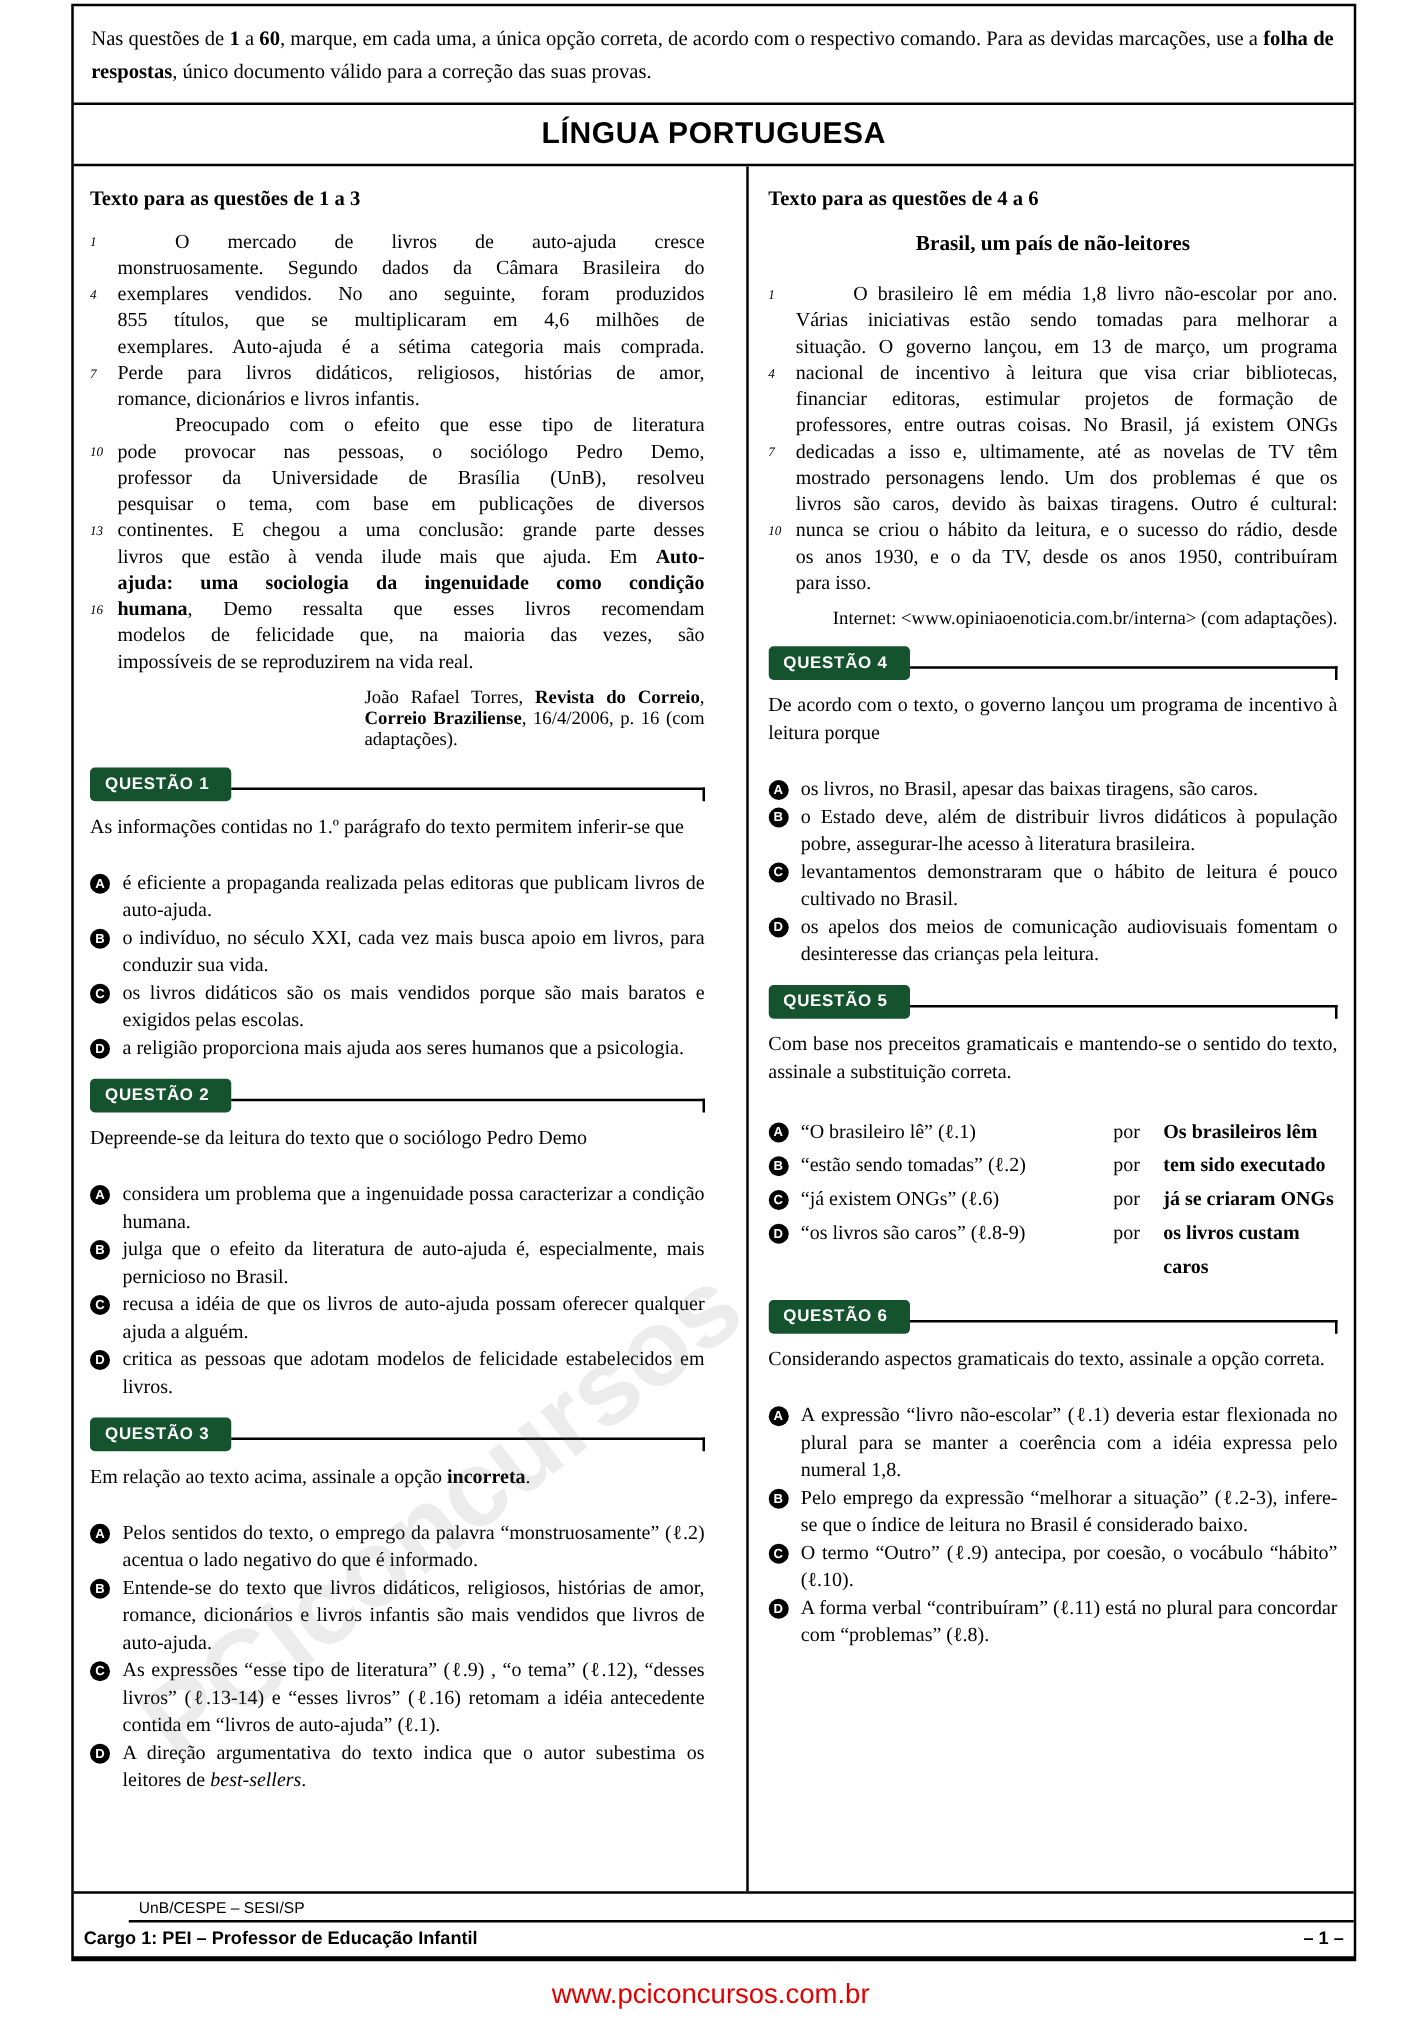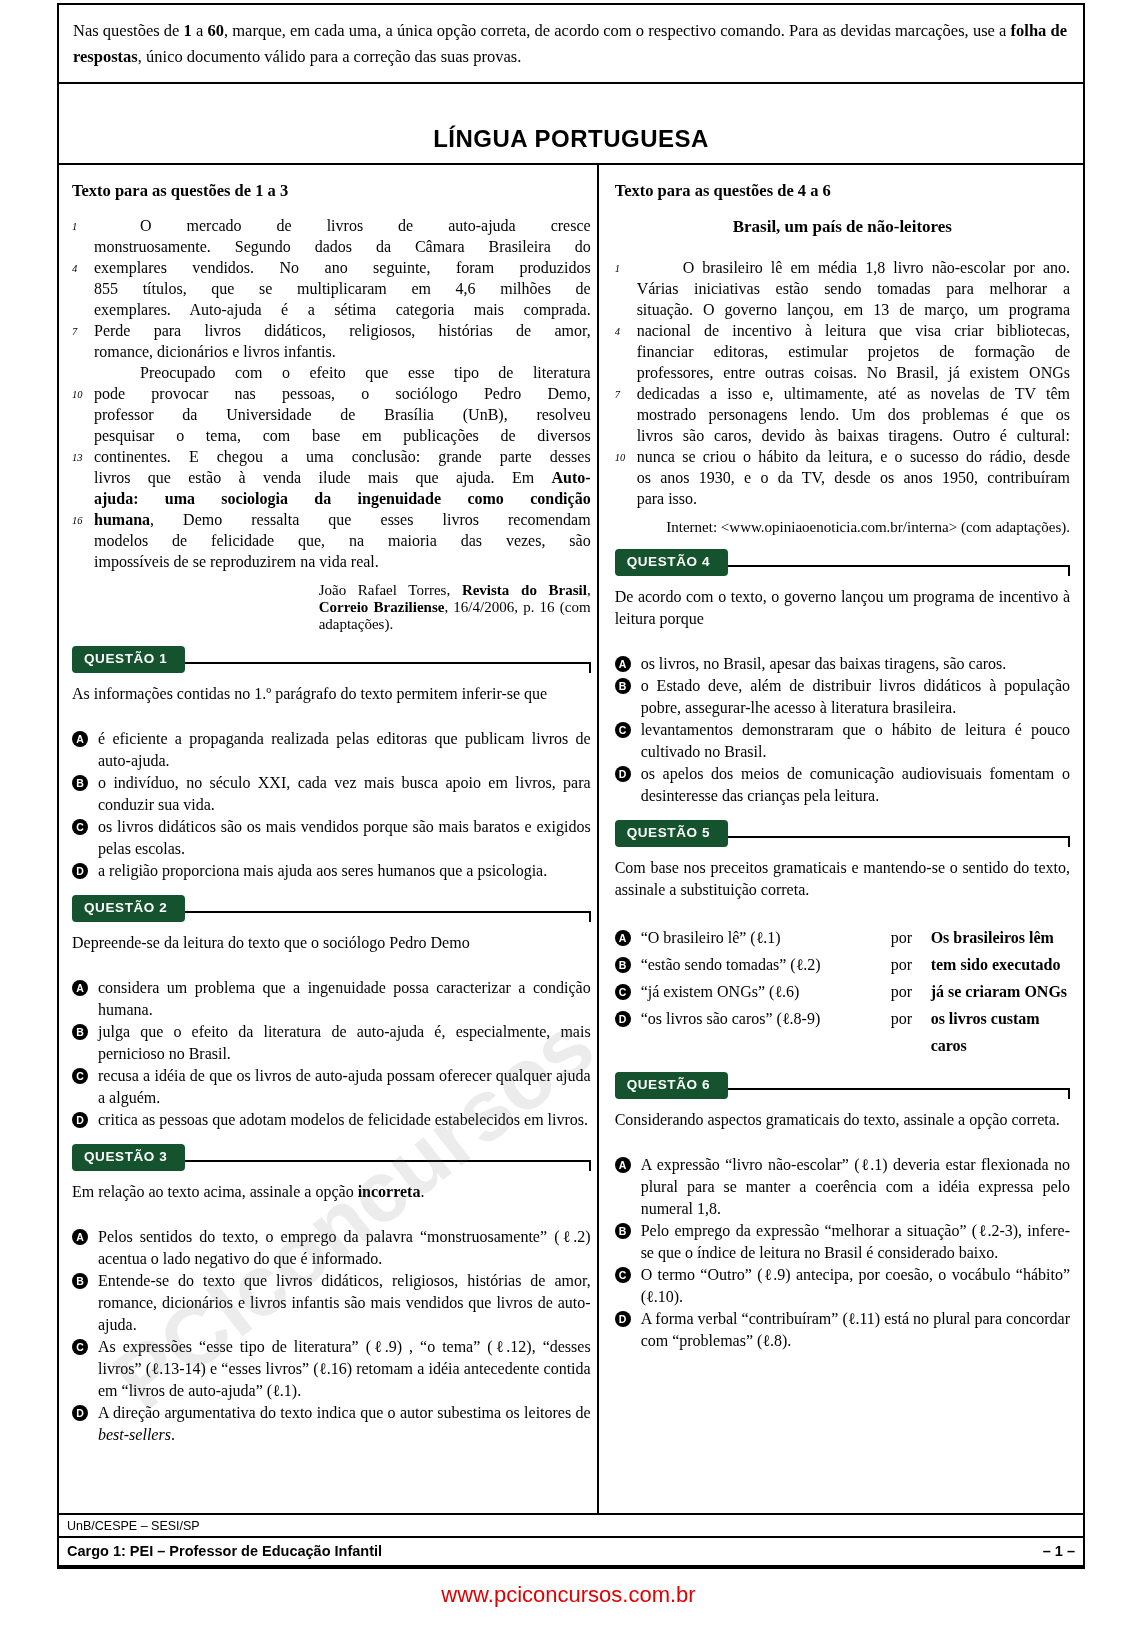--- a/index.html
+++ b/index.html
@@ -3,26 +3,26 @@
 <meta charset="utf-8">
 <style>
   html,body{margin:0;padding:0;background:#fff;}
   .page{position:relative;width:1137px;height:1631px;background:#fff;overflow:hidden;
         font-family:"Liberation Serif",serif;color:#000;}
   .frame{position:absolute;left:57px;top:3px;width:1028px;height:1566px;
          border:2px solid #000;border-bottom:4px solid #000;box-sizing:border-box;
          display:flex;flex-direction:column;background:#fff;}
   .instructions{border-bottom:2px solid #000;padding:13px 16px 12px 14px;
                 font-size:16.5px;line-height:26px;text-align:justify;}
-  .title-bar{border-bottom:2px solid #000;padding:9px 0 10px;text-align:center;margin-top:32px;}
+  .title-bar{border-bottom:2px solid #000;padding:9px 0 10px;text-align:center;}
   .title-bar h1{margin:0;font-family:"Liberation Sans",sans-serif;font-size:24px;
                 font-weight:bold;letter-spacing:.5px;}
   .cols{flex:1;display:flex;align-items:stretch;overflow:hidden;}
   .col{box-sizing:border-box;font-size:16px;}
-  .col-left{width:52.7%;border-right:2px solid #000;padding:12px 6px 0 13px;}
+  .col-left{width:52.7%;border-right:2px solid #000;padding:12px 33px 0 13px;}
   .col-right{flex:1;padding:12px 13px 0 16px;}
   .passage-header{font-weight:bold;font-size:16.5px;margin:4px 0 14px;}
   .passage-title{font-weight:bold;font-size:17px;text-align:center;margin:16px 0 20px;}
   .pline{display:flex;}
   .pnum{flex:0 0 22px;font-style:italic;font-size:10.5px;padding-top:6px;}
   .ptext{flex:1;text-align:justify;text-align-last:justify;line-height:21px;}
   .ptext.end{text-align-last:left;}
   .ptext.ind{padding-left:46px;}
   .source{margin:10px 0 6px;font-size:15px;line-height:17px;}
   .source-left{width:272px;margin-left:auto;text-align:justify;}
@@ -36,21 +36,21 @@
   .opts{margin:0 0 10px;}
   .opt{display:flex;gap:10px;}
   .opt-letter{flex:0 0 16px;width:16px;height:16px;border-radius:50%;background:#000;color:#fff;
               font-family:"Liberation Sans",sans-serif;font-weight:bold;font-size:10.5px;
               display:inline-flex;align-items:center;justify-content:center;margin-top:3px;}
   .opt-text{flex:1;text-align:justify;line-height:22px;}
   .q5row{display:grid;grid-template-columns:26px 250px 40px auto;line-height:27px;}
   .q5row .opt-letter{margin-top:6px;}
   .q5-repl{font-weight:bold;}
   .footer{border-top:2px solid #000;font-family:"Liberation Sans",sans-serif;}
-  .footer-org{font-size:12.5px;padding:4px 8px 3px;border-bottom:2px solid #000;}
+  .footer-org{font-size:12.5px;padding:4px 8px 3px;border-bottom:2px solid #000;margin-left:44px;}
   .footer-cargo{display:flex;justify-content:space-between;font-weight:bold;
                 font-size:14.5px;padding:5px 8px 6px;text-align:center;}
   .site-url{position:absolute;left:0;top:1582px;width:100%;text-align:center;
             font-family:"Liberation Sans",sans-serif;font-size:22px;color:#e00000;}
   .watermark{position:absolute;left:60px;top:1150px;width:620px;pointer-events:none;
              font-family:"Liberation Sans",sans-serif;font-size:86px;font-weight:bold;
              color:rgba(110,110,110,.13);transform:rotate(-38deg);transform-origin:center;
              white-space:nowrap;}
 </style>
 </head>
@@ -152,21 +152,21 @@
               <span class="pnum"></span>
               <span class="ptext">modelos de felicidade que, na maioria das vezes, são</span>
             </div>
 
             <div class="pline">
               <span class="pnum"></span>
               <span class="ptext end">impossíveis de se reproduzirem na vida real.</span>
             </div>
           </div>
 
-        <div class="source source-left">João Rafael Torres, <b>Revista do Brasil</b>, <b>Correio Braziliense</b>, 16/4/2006, p. 16 (com adaptações).</div>
+        <div class="source source-left">João Rafael Torres, <b>Revista do Correio</b>, <b>Correio Braziliense</b>, 16/4/2006, p. 16 (com adaptações).</div>
 
         <div class="qblock">
           <div class="qhead">
             <span class="qbox">QUESTÃO 1</span>
             <span class="qline"></span>
           </div>
           <div class="qstem">As informações contidas no 1.º parágrafo do texto permitem inferir-se que</div>
           <div class="opts">
 
               <div class="opt">

